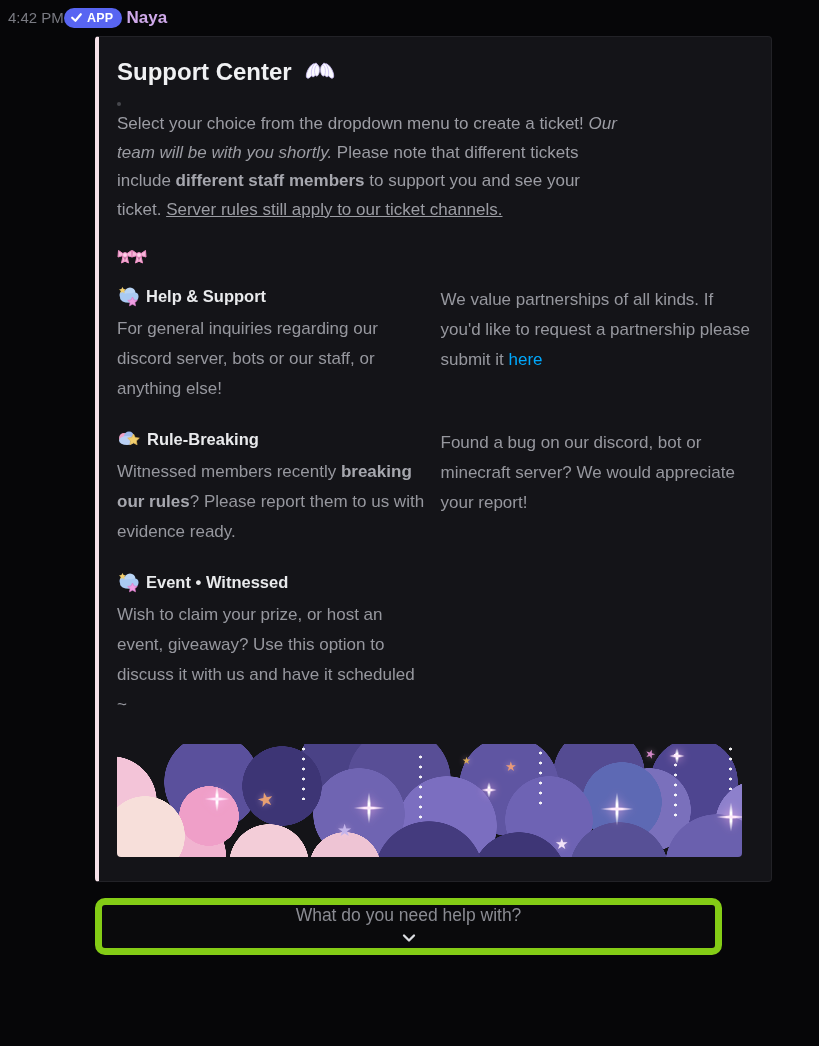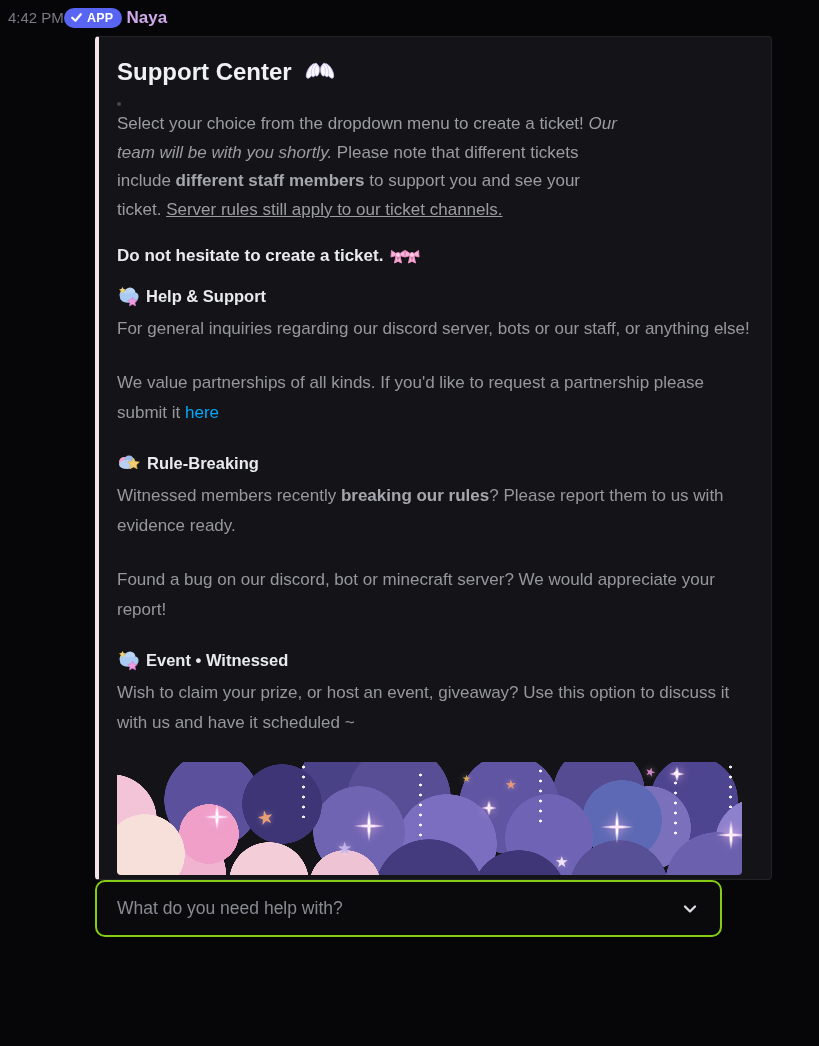--- a/index.html
+++ b/index.html
@@ -21,35 +21,35 @@
   }
   .username { color:#cfa9ea; font-size:17px; font-weight:600; margin-left:4px; }
 
   
   .embed {
     margin:4px 47px 0 95px;
     background:#141418;
     border:1px solid #222227;
     border-left:4px solid #f6e2e9;
     border-radius:4px;
-    padding:15px 20px 4px 18px;
+    padding:15px 20px 24px 18px;
   }
   .embed-title { font-size:24px; font-weight:800; color:#f0f1f3; display:flex; align-items:center; gap:10px; margin:6px 0 16px 0; }
 
   .quote { display:flex; gap:4px; margin-bottom:22px;flex-direction:column; }
   .quote-bar { width:4px; border-radius:2px; background:#46474d; flex:0 0 4px; }
   .quote-text { font-size:17px; line-height:28.5px; color:#9b9ca3; max-width:505px; }
   .quote-text .it { font-style:italic; }
   .quote-text .bd { font-weight:700; color:#a6a7ae; }
   .quote-text .ul { text-decoration:underline; }
 
   .callout { font-size:17px; font-weight:700; color:#e9eaec; margin:2px 0 16px 0; display:flex; align-items:center; gap:7px; }
 
   .fields-grid {
-    display:grid; grid-template-columns:repeat(1,1fr); column-gap:13px; row-gap:21px;
+    display:grid; grid-template-columns:repeat(2,1fr); column-gap:13px; row-gap:21px;
     margin-bottom:24px;
   }
   .field-name { font-size:16.5px; font-weight:700; color:#e9eaec; line-height:29px; }
   .field-name svg { vertical-align:-5px; margin-right:6px; }
   .field-body { font-size:17px; line-height:30px; color:#96979e; margin-top:3px; }
   .field-body .bd { font-weight:700; color:#a6a7ae; }
   .field-body a { color:#00a8fc; text-decoration:none; cursor:pointer; }
 
   
   .banner {
@@ -88,24 +88,24 @@
   .sp::after { content:""; position:absolute; left:50%; top:0; width:3px; height:100%;
     transform:translateX(-50%) rotate(90deg); border-radius:50%;
     background:linear-gradient(to bottom, transparent, #ffe9fb 35%, #ffe9fb 65%, transparent); }
   .sp.small { height:16px; }
   .dots { position:absolute; width:3px;
     background-image:radial-gradient(circle, rgba(255,255,255,.92) 1.3px, transparent 1.7px);
     background-size:3px 10px; background-repeat:repeat-y; }
 
   
   .select-menu {
-    margin:0 0 0 95px; width:627px; height:57px;
-    background:#0a0a0c; border:2px solid #84cc16; border-radius:10px;
+    margin:16px 0 0 95px; width:627px; height:57px;
+    background:#0a0a0c; border:7px solid #84cc16; border-radius:10px;
     display:flex; align-items:center; justify-content:space-between;
-    padding:0 20px; cursor:pointer;
+    padding:0 20px; cursor:pointer;flex-direction:column;
   }
   .select-placeholder { color:#8a8b92; font-size:17.5px; }
 </style>
 </head>
 <body>
 
 <div class="msg-header">
   <span class="timestamp">4:42 PM</span>
   <span class="app-badge">
     <svg width="13" height="13" viewBox="0 0 24 24">
@@ -131,21 +131,20 @@
       </g>
     </svg>
   </div>
 
   <div class="quote">
     <div class="quote-bar"></div>
     <div class="quote-text"><span>Select your choice from the dropdown menu to create a ticket! </span><span class="it">Our team will be with you shortly.</span><span> Please note that different tickets include </span><span class="bd">different staff members</span><span> to support you and see your ticket. </span><span class="ul">Server rules still apply to our ticket channels.</span></div>
   </div>
 
   <div class="callout">
-    <span>Do not hesitate to create a ticket.</span>
     <svg width="30" height="20" viewBox="0 0 30 20">
       <g fill="#f6b6d8" stroke="#ec8cc2" stroke-width="1" stroke-linejoin="round">
         <path d="M8 9 L1.5 4.5 L1 11 Z"></path>
           <path d="M8 9 L14.5 4.5 L15 11 Z"></path>
         <path d="M6 10 L4.5 17 L8.5 15 Z"></path>
           <path d="M10 10 L11.5 17 L7.5 15 Z"></path>
         <path d="M22 9 L15.5 4.5 L15 11 Z"></path>
           <path d="M22 9 L28.5 4.5 L29 11 Z"></path>
         <path d="M20 10 L18.5 17 L22.5 15 Z"></path>
           <path d="M24 10 L25.5 17 L21.5 15 Z"></path>

